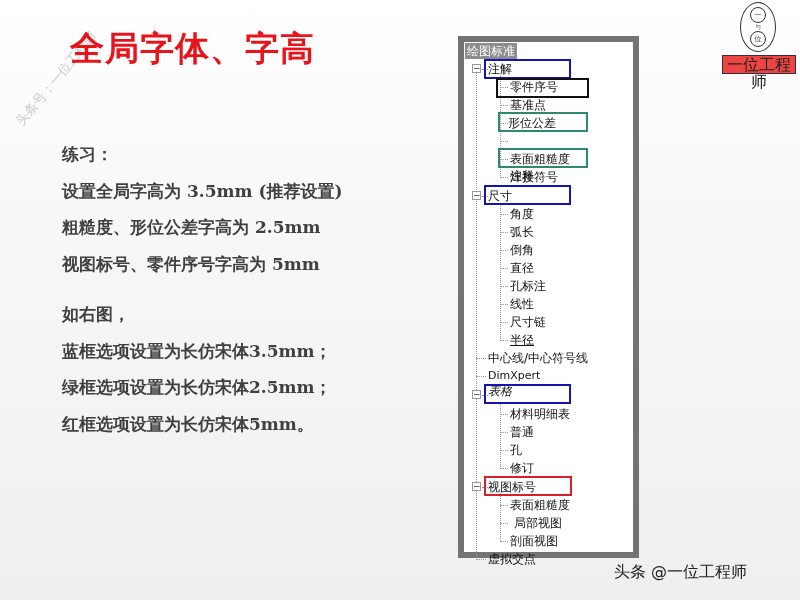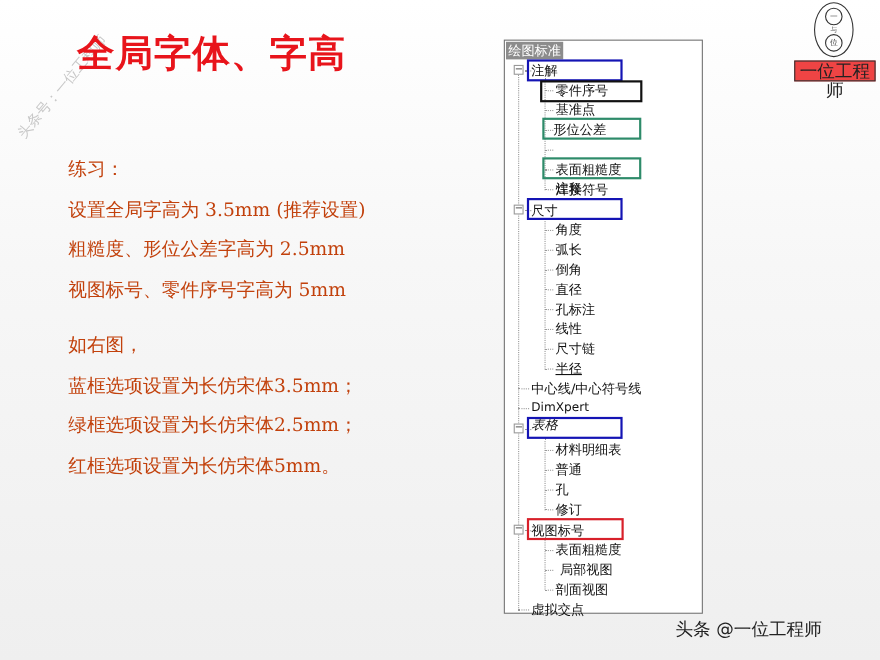--- a/index.html
+++ b/index.html
@@ -37,26 +37,26 @@
   .logo .inner2 { top: 28px; }
   .logo .mid { position: absolute; left: 14px; top: 20px; font-size: 6px; color: #555; font-family: "DejaVu Sans", sans-serif; }
   .logo .label {
     position: absolute; left: 2px; top: 53px; width: 74px; height: 19px;
     border: 1px solid #333; background: #ef4444;
     font-size: 16px; text-align: center; line-height: 17px; color: #222;
     font-family: "DejaVu Serif", serif;
   }
   .body-text {
     position: absolute; left: 62px; top: 136px; width: 380px;
-    font-size: 17px; color: #c2410c; line-height: 36.5px;
+    font-size: 17px; color: #404040; line-height: 36.5px; font-weight: bold;
   }
   .body-text .gap { height: 14px; }
   .tree {
     position: absolute; left: 458px; top: 36px; width: 181px; height: 522px;
-    background: #fff; border: 1px solid #737373;
+    background: #fff; border: 6px solid #737373;
     font-family: "DejaVu Sans", "Liberation Sans", sans-serif;
     font-size: 12px; color: #111;
   }
   .tree .root {
     position: absolute; left: 1px; top: 1px; height: 16px; padding: 0 2px;
     background: #8c8c8c; color: #fff; line-height: 16px; font-size: 12px;
   }
   .node { position: absolute; height: 18px; line-height: 18px; white-space: nowrap; }
   .vline { position: absolute; border-left: 1px dotted #999; }
   .hline { position: absolute; border-top: 1px dotted #999; height: 0; }

